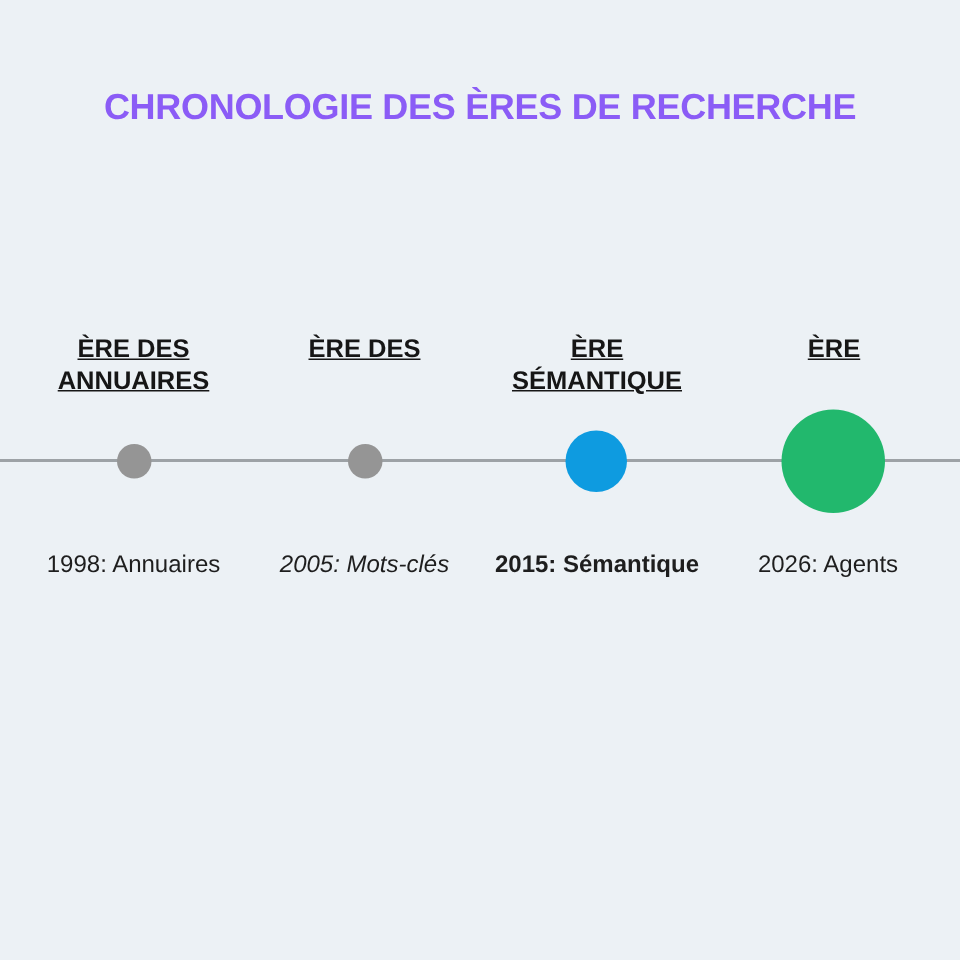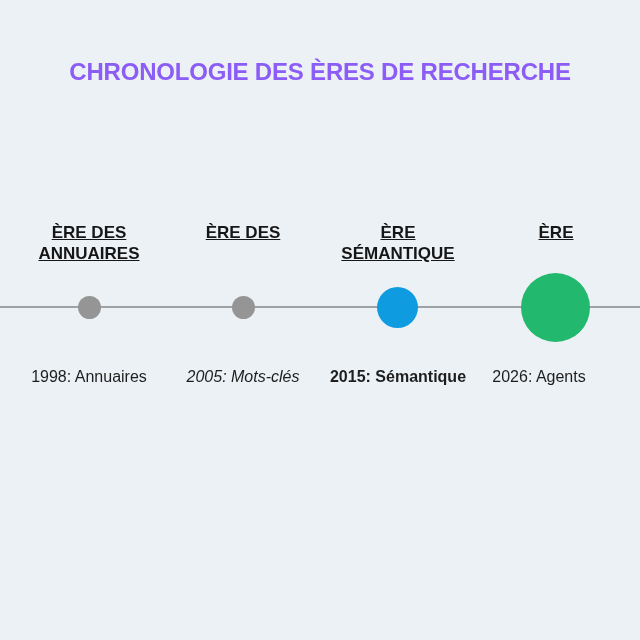--- a/index.html
+++ b/index.html
@@ -60,13 +60,13 @@
 <div class="axis-line"></div>
 
 <div class="dot" style="left:78px; top:296px; width:23px; height:23px; background:#959595;"></div>
 <div class="dot" style="left:232px; top:296px; width:23px; height:23px; background:#959595;"></div>
 <div class="dot" style="left:377px; top:287px; width:41px; height:41px; background:#0e9be0;"></div>
 <div class="dot" style="left:521px; top:273px; width:69px; height:69px; background:#22b86d;"></div>
 
 <div class="date-label" style="left:9px;">1998: Annuaires</div>
 <div class="date-label" style="left:163px;font-style:italic;">2005: Mots-clés</div>
 <div class="date-label" style="left:318px;font-weight:bold;">2015: Sémantique</div>
-<div class="date-label" style="left:459px;">2026: Agents</div>
+<div class="date-label" style="left:472px;">2026: Agents</div>
 
 </body></html>

